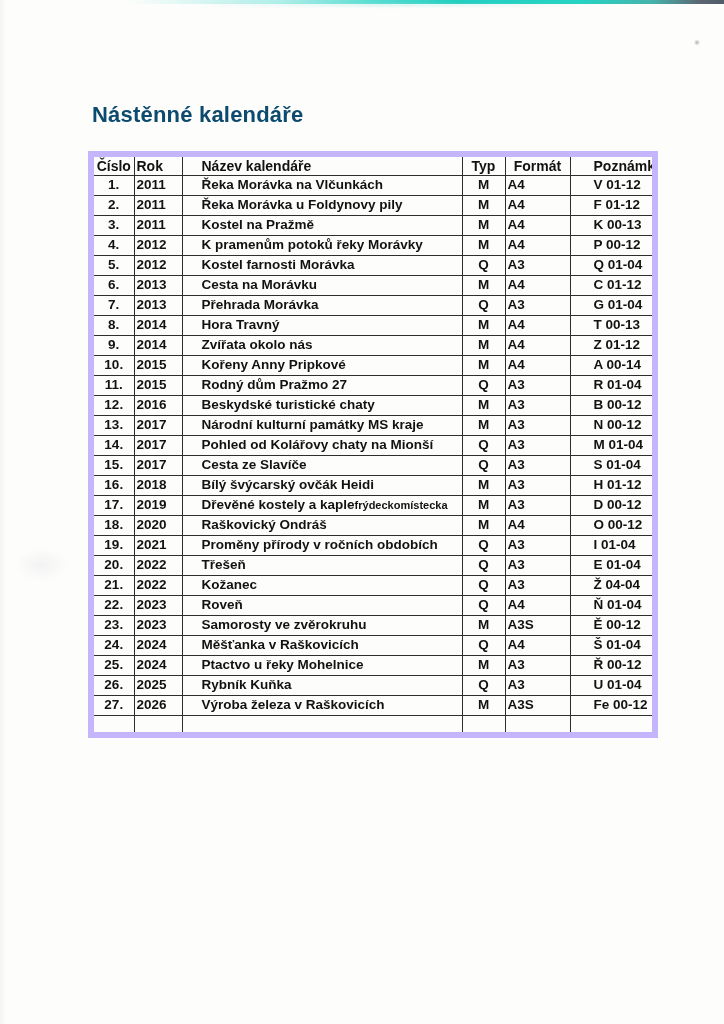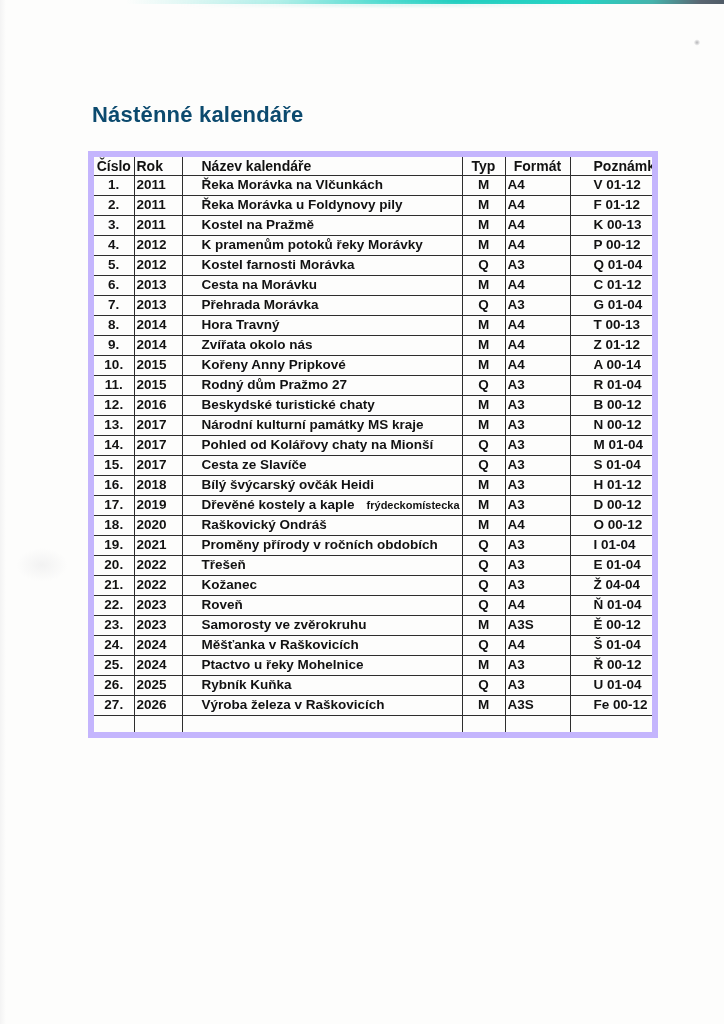--- a/index.html
+++ b/index.html
@@ -65,21 +65,21 @@
     overflow:hidden;
     color:#121212;
   }
   th { font-size:14px; height:21px; }
   th:nth-child(1), td:nth-child(1) { text-align:center; }
   th:nth-child(2), td:nth-child(2) { text-align:left; }
   th:nth-child(3), td:nth-child(3) { text-align:left; padding-left:19px; }
   th:nth-child(4), td:nth-child(4) { text-align:center; }
   th:nth-child(5), td:nth-child(5) { }
   th:nth-child(6), td:nth-child(6) { text-align:left; padding-left:23px; }
-  .name-small { font-size:11px; margin-left:12px; }
+  .name-small { font-size:11px; margin-left:0; }
 </style>
 </head>
 <body>
 
 <div class="scan-strip"></div>
 <div class="scan-strip-haze"></div>
 <div class="dot-artifact"></div>
 <div class="smudge-artifact"></div>
 <div class="edge-shade"></div>
 

